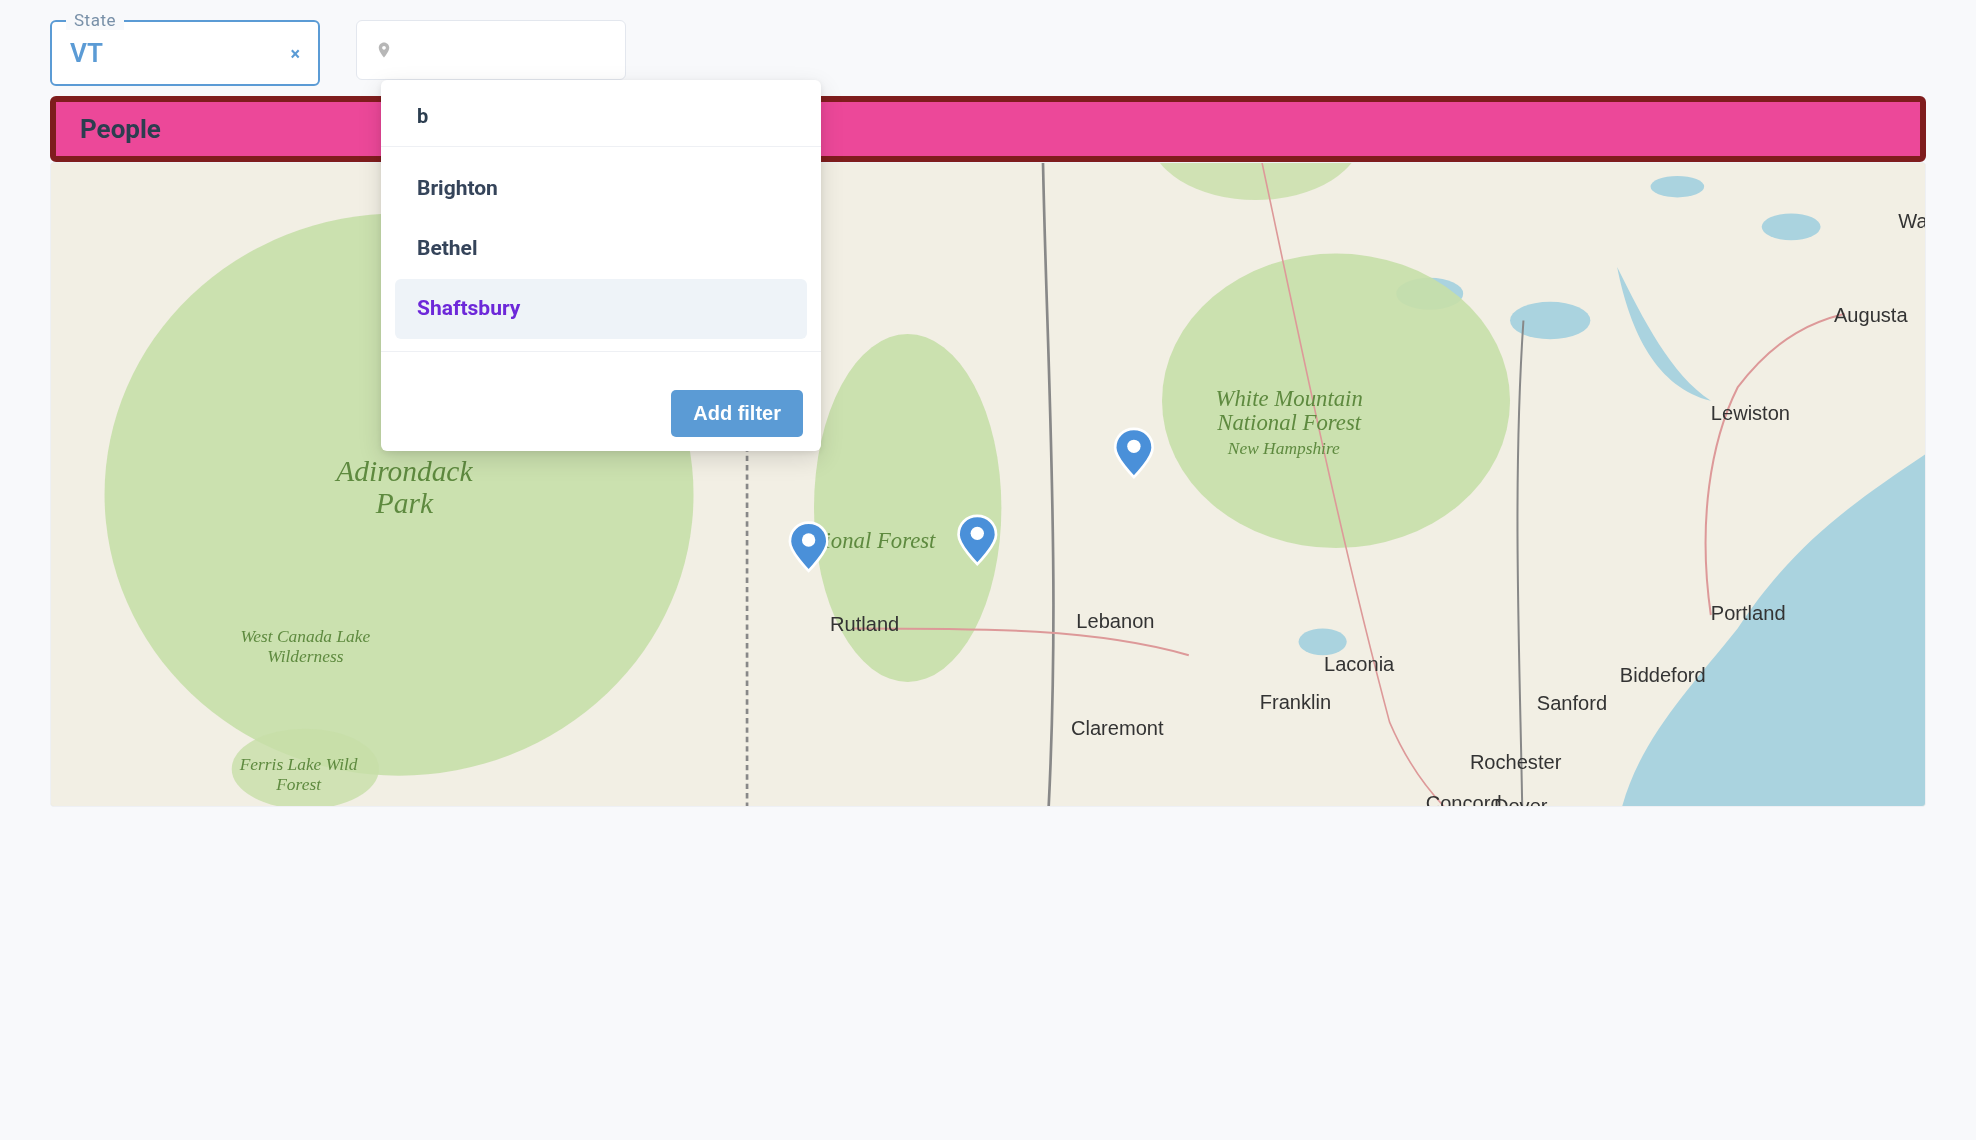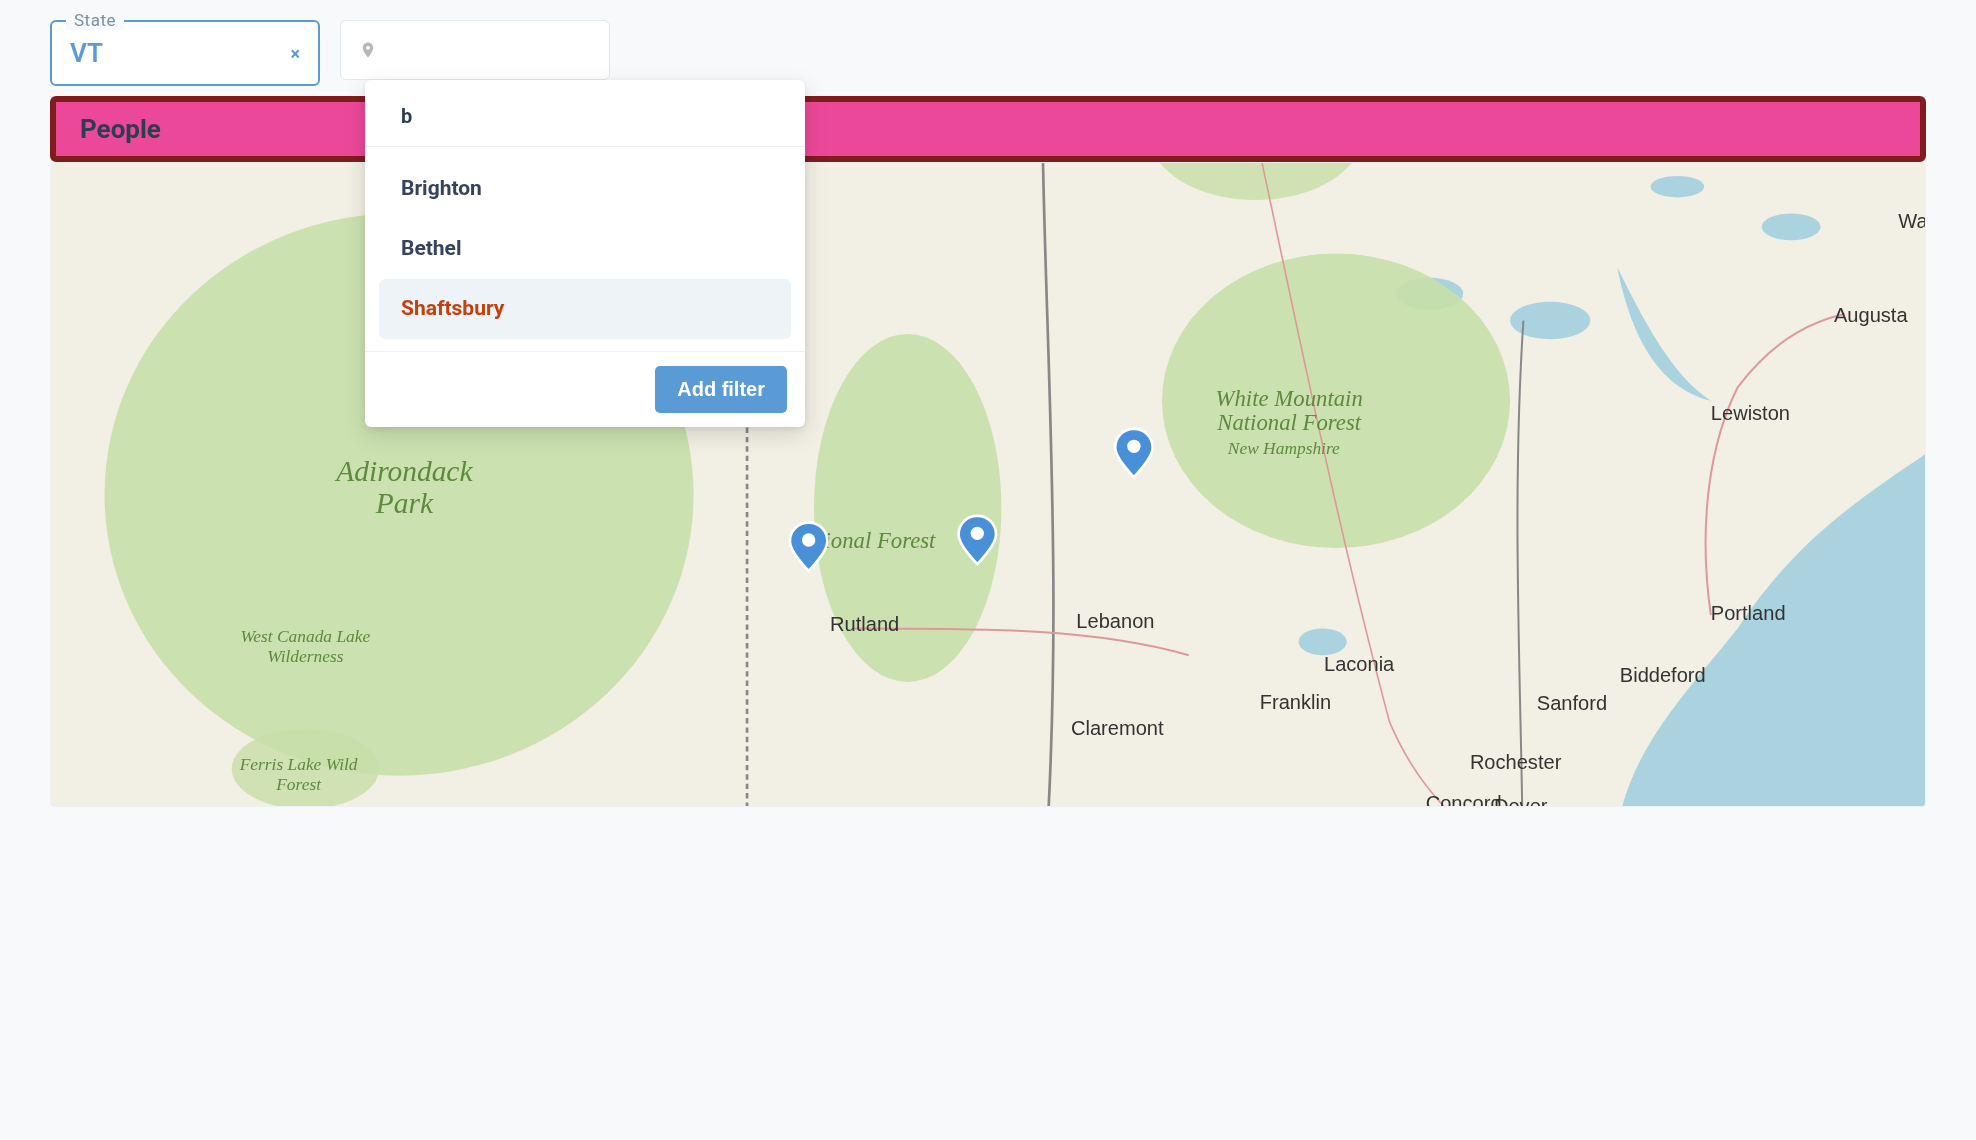--- a/index.html
+++ b/index.html
@@ -5,21 +5,21 @@
   * { box-sizing: border-box; }
   body {
     margin: 0;
     padding: 20px 50px;
     font-family: -apple-system, BlinkMacSystemFont, "Segoe UI", Roboto, "Helvetica Neue", Arial, sans-serif;
     background: #f8f9fb;
     color: #2c3e50;
   }
   .filters-row {
     display: flex;
-    gap: 20px;
+    gap: 36px;
     margin-bottom: 10px;
     position: relative;
     z-index: 10;
   }
   .state-chip {
     position: relative;
     border: 2px solid #5b9bd5;
     border-radius: 6px;
     padding: 16px 18px;
     min-width: 270px;
@@ -93,36 +93,37 @@
     padding: 10px 22px;
     font-size: 21px;
     font-weight: 700;
     color: #35445a;
     border-radius: 6px;
     cursor: pointer;
     line-height: 1.9;
   }
   .dropdown-item.highlighted {
     background: #eef3f8;
-    color: #c2410c;
+    color: #6d28d9;
   }
   .dropdown-footer {
     padding: 14px 18px;
     display: flex;
     justify-content: flex-end;
   }
   .add-filter-btn {
     background: #5b9bd5;
     color: #fff;
     border: none;
     border-radius: 5px;
     padding: 12px 22px;
     font-size: 20px;
     font-weight: 600;
     cursor: pointer;
+    margin-top: 24px;
   }
   .people-panel {
     background: #ec4899;
     border-radius: 6px;
     padding: 12px 24px;
     font-size: 26px;
     font-weight: 700;
     color: #2c3e50;
     margin-bottom: 0;
     border: 6px solid #7f1d1d;

